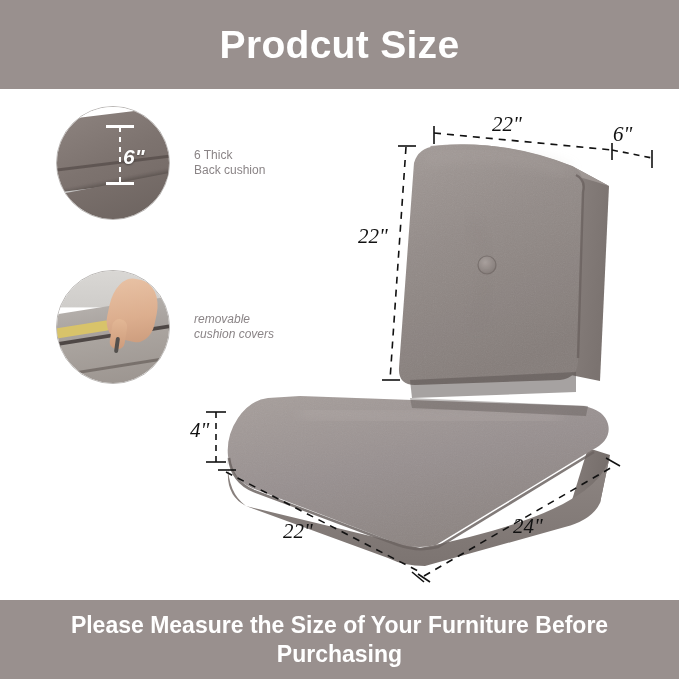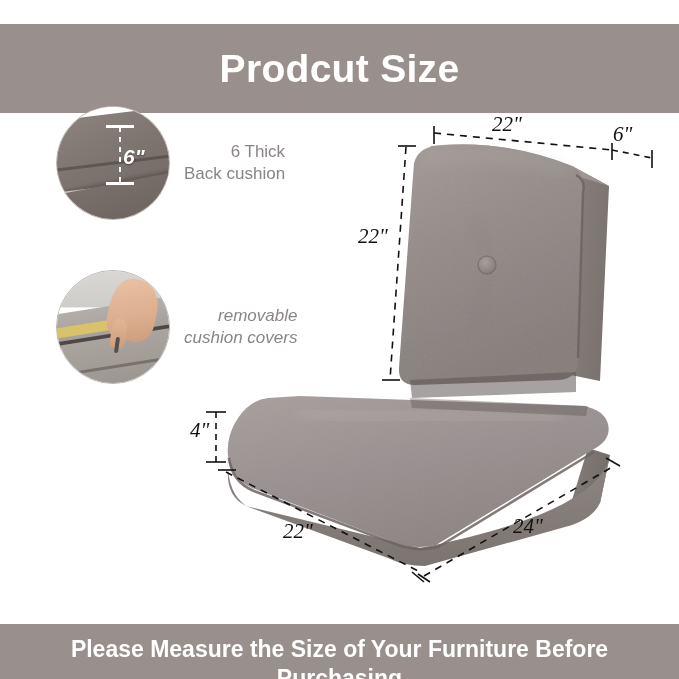--- a/index.html
+++ b/index.html
@@ -23,21 +23,20 @@
     position: absolute;
     left: 0;
     width: 679px;
     background: #99908e;
     display: flex;
     align-items: center;
     justify-content: center;
     text-align: center;
     color: #ffffff;
     box-sizing: border-box;
-    margin-top: 24px;
   }
   #banner-top {
     top: 0;
     height: 89px;
   }
   #banner-top .banner-text {
     font-size: 39px;
     font-weight: bold;
     letter-spacing: 0.3px;
     line-height: 1;
@@ -67,26 +66,25 @@
     height: 114px;
     border-radius: 50%;
     overflow: hidden;
     position: relative;
     border: 1px solid #b9b6b4;
     box-sizing: border-box;
     flex: 0 0 auto;
     background: #ffffff;
   }
   .feature-label {
-    margin-left: 14px;
+    margin-left: 24px;
     color: #8a8486;
-    font-size: 17px;
+    font-size: 12px;
     line-height: 1.28;
     white-space: pre-line;
-    text-align: right;
   }
 
   
   .ph1-bg { position:absolute; inset:0; background:#ffffff; }
   .ph1-cushion {
     position: absolute;
     left: -6px; top: 6px;
     width: 134px; height: 72px;
     background: linear-gradient(160deg, #8c827e 0%, #7d736f 55%, #756b67 100%);
     border-radius: 26px 30px 6px 6px;

